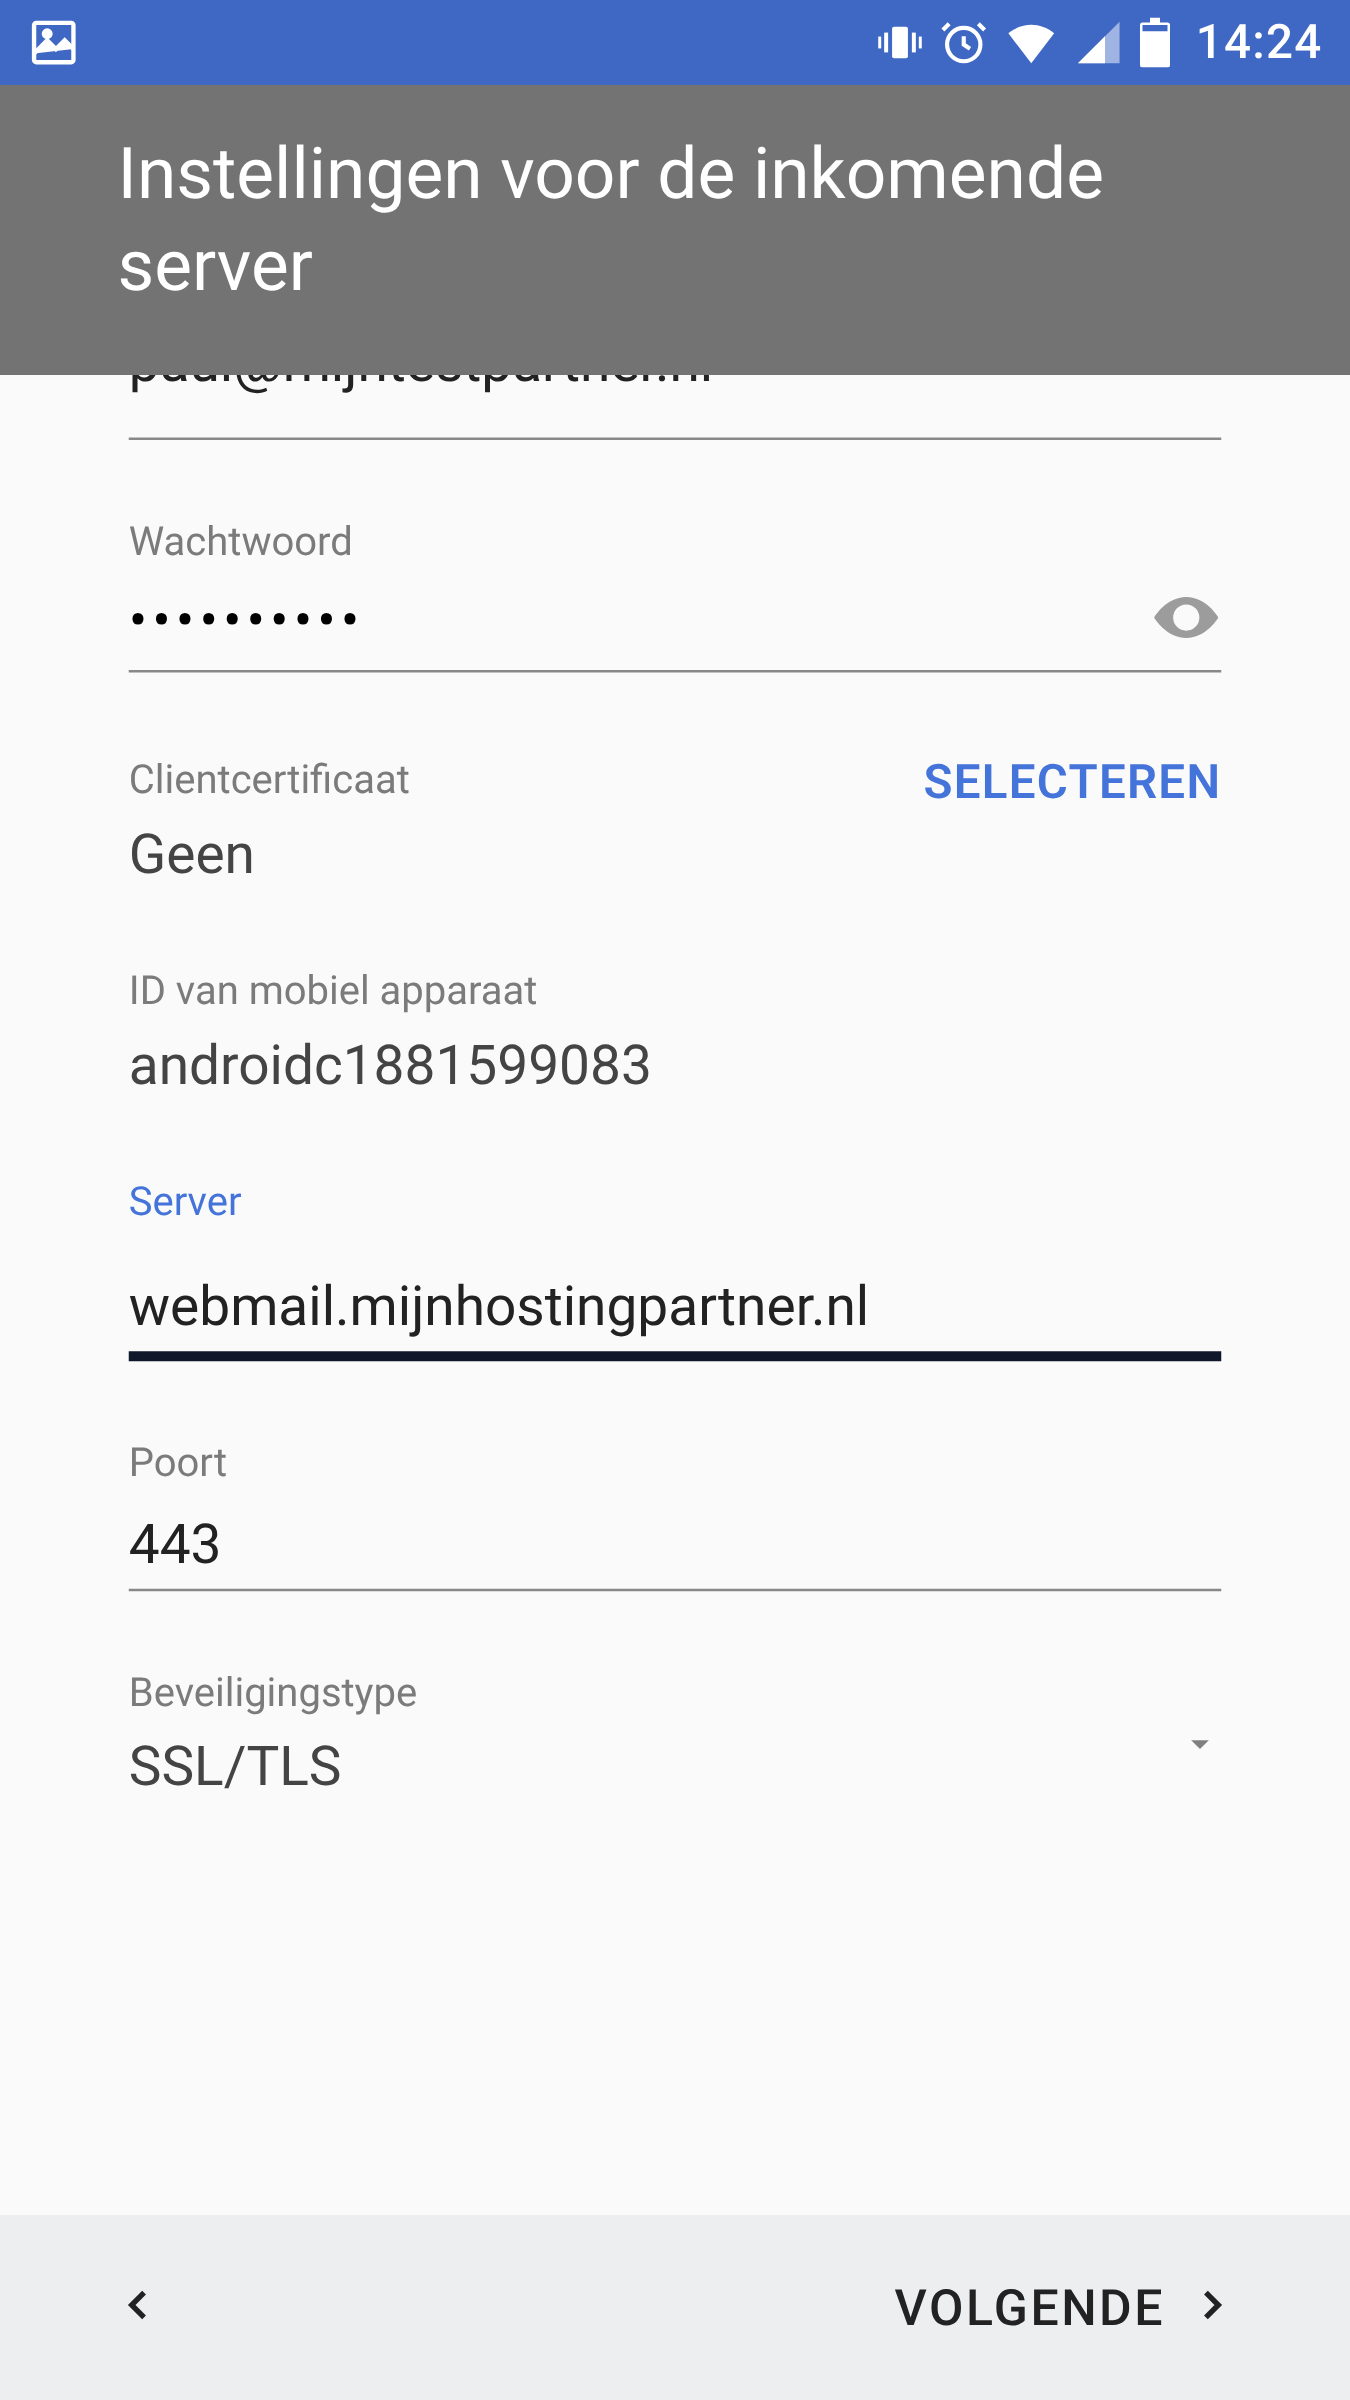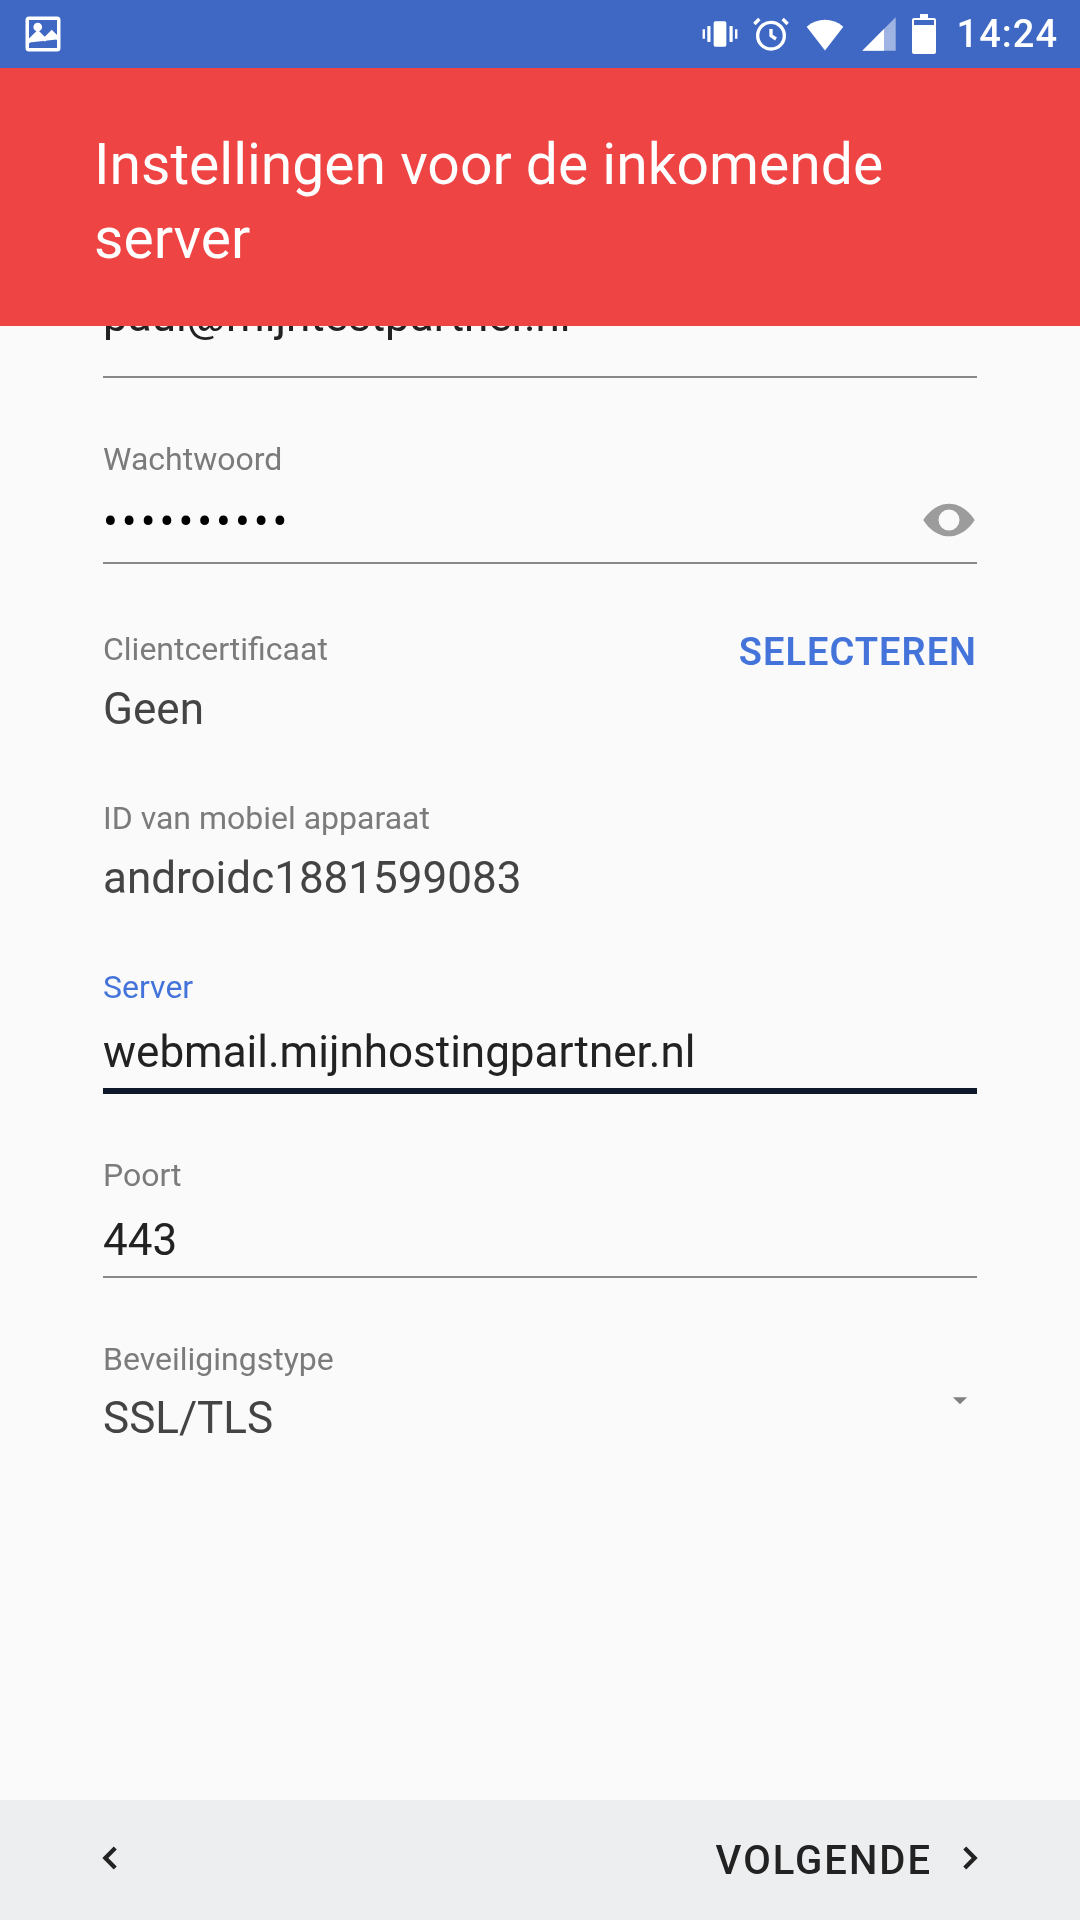--- a/index.html
+++ b/index.html
@@ -14,22 +14,22 @@
       justify-content: space-between;
       padding: 0 22px;
       color: white;
     }
     .status-left { display: flex; align-items: center; }
     .status-right { display: flex; align-items: center; gap: 12px; }
     .status-time { font-size: 38px; font-weight: 500; letter-spacing: 1px; margin-left: 8px; }
     .status-icon svg { display: block; }
 
     .header {
-      background: #ef4444;
-      padding: 60px 94px 50px;
+      background: #737373;
+      padding: 34px 94px 50px;
       color: white;
     }
     .header-title {
       font-size: 57px;
       font-weight: 400;
       line-height: 1.3;
     }
 
     .content {
       flex: 1;
@@ -54,21 +54,21 @@
       width: 100%;
       border: none;
       border-bottom: 2px solid #888;
       background: transparent;
       font-size: 44px;
       color: #222;
       padding: 6px 0 10px;
       outline: none;
       font-family: inherit;
     }
-    .field-input.active { border-bottom: 6px solid #0f172a; }
+    .field-input.active { border-bottom: 8px solid #0f172a; margin-top: 19px; }
 
     .email-partial {
       font-size: 44px;
       color: #222;
       border-bottom: 2px solid #888;
       padding-bottom: 8px;
       margin-top: -10px;
       overflow: hidden;
     }
     .email-partial .txt {
@@ -109,21 +109,21 @@
       display: flex;
       align-items: center;
       justify-content: space-between;
       padding-bottom: 10px;
       gap: 21px;
     }
     .select-value { font-size: 44px; color: #444; }
     .dropdown-icon { color: #808080; position: relative; top: -16px; }
 
     .footer {
-      height: 120px;
+      height: 148px;
       background: #eceef0;
       display: flex;
       align-items: center;
       justify-content: space-between;
       padding: 15px 94px;
     }
     .footer-back { color: #222; }
     .footer-next {
       display: flex;
       align-items: center;

